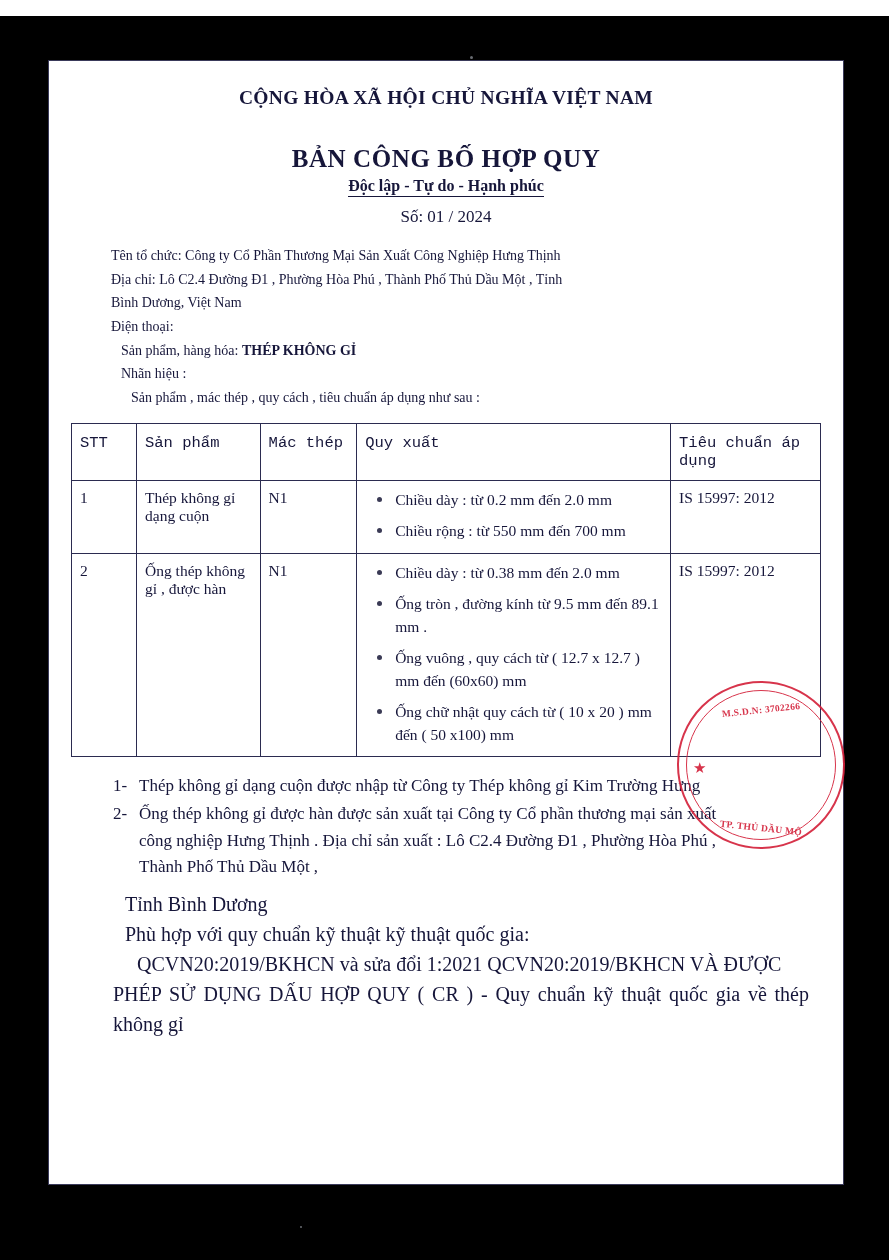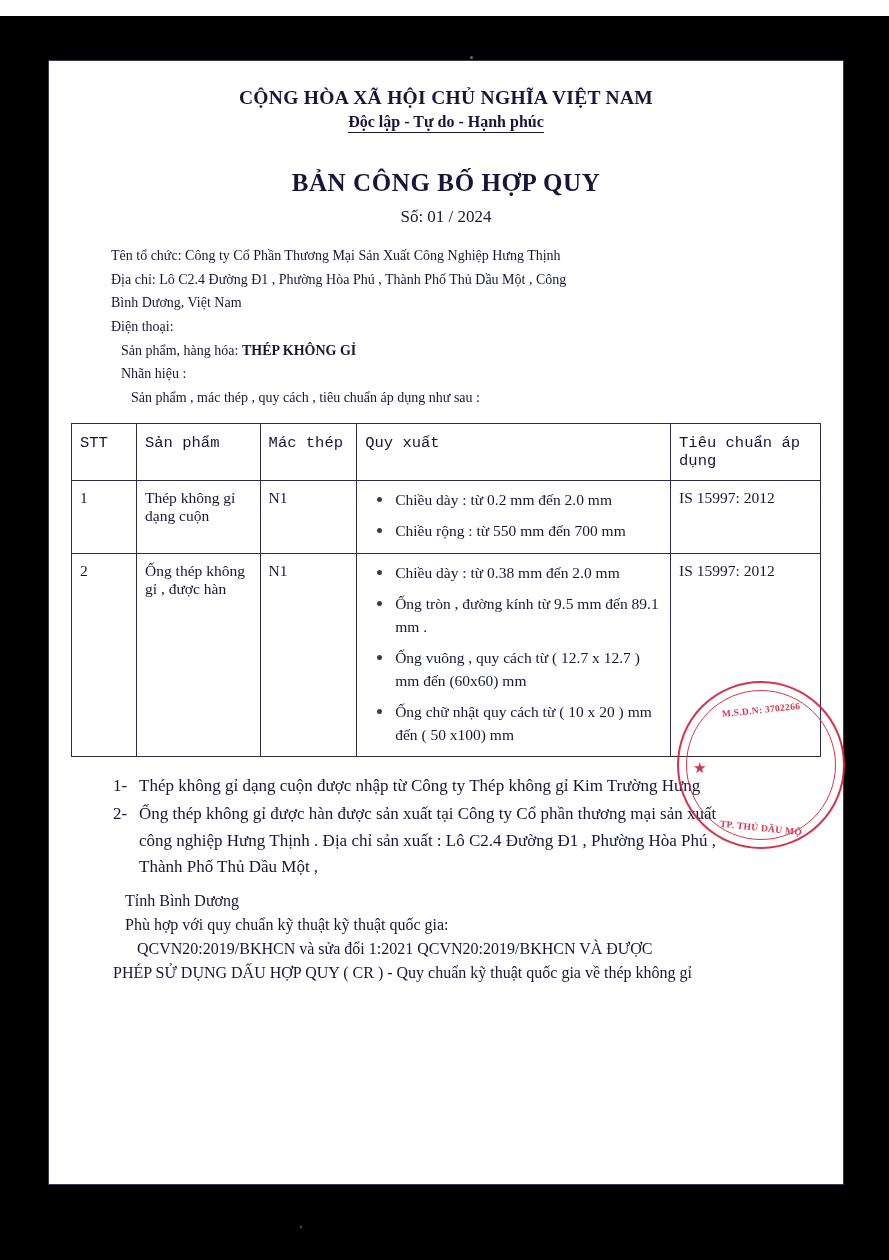--- a/index.html
+++ b/index.html
@@ -145,21 +145,21 @@
   }
   .note-num {
     width: 26px;
     flex: 0 0 26px;
   }
   .note-txt { flex: 1 1 auto; }
   .note-cont { padding-left: 26px; }
   .tail {
     padding-left: 50px;
     padding-right: 20px;
-    font-size: 16px;
+    font-size: 20px;
     line-height: 1.5;
     margin-top: 10px;
     color: #16163a;
   }
   .tail .hang { padding-left: 12px; }
   .tail .wide { text-align: justify; text-justify: inter-word; }
 
   
   .stamp {
     position: absolute;
@@ -241,28 +241,28 @@
 <div class="page">
 
   <div class="speck" style="left:470px; top:40px; width:3px; height:3px;"></div>
   <div class="speck" style="left:300px; top:1210px; width:2px; height:2px;"></div>
   <div class="speck" style="left:770px; top:840px; width:3px; height:3px;"></div>
 
   <div class="doc-frame">
     <div class="inner">
 
       <div class="center nat-title">CỘNG HÒA XÃ HỘI CHỦ NGHĨA VIỆT NAM</div>
+      <div class="center doc-title">BẢN CÔNG BỐ HỢP QUY</div>
+
       <div class="center"><span class="nat-sub">Độc lập - Tự do - Hạnh phúc</span></div>
-
-      <div class="center doc-title">BẢN CÔNG BỐ HỢP QUY</div>
       <div class="center doc-number">Số: 01 / 2024</div>
 
       <div class="body-block">
         <p>Tên tổ chức: Công ty Cổ Phần Thương Mại Sản Xuất Công Nghiệp Hưng Thịnh</p>
-        <p>Địa chỉ: Lô C2.4 Đường Đ1 , Phường Hòa Phú , Thành Phố Thủ Dầu Một , Công</p>
+        <p>Địa chỉ: Lô C2.4 Đường Đ1 , Phường Hòa Phú , Thành Phố Thủ Dầu Một , Tỉnh</p>
         <p>Bình Dương, Việt Nam</p>
         <p class="spaced">Điện thoại:</p>
         <p class="spaced indent1">
           <span>Sản phẩm, hàng hóa:</span>
           <span class="bold">THÉP KHÔNG GỈ</span>
         </p>
         <p class="indent1">Nhãn hiệu :</p>
         <p class="spaced indent2">Sản phẩm , mác thép , quy cách , tiêu chuẩn áp dụng như sau :</p>
       </div>
 

